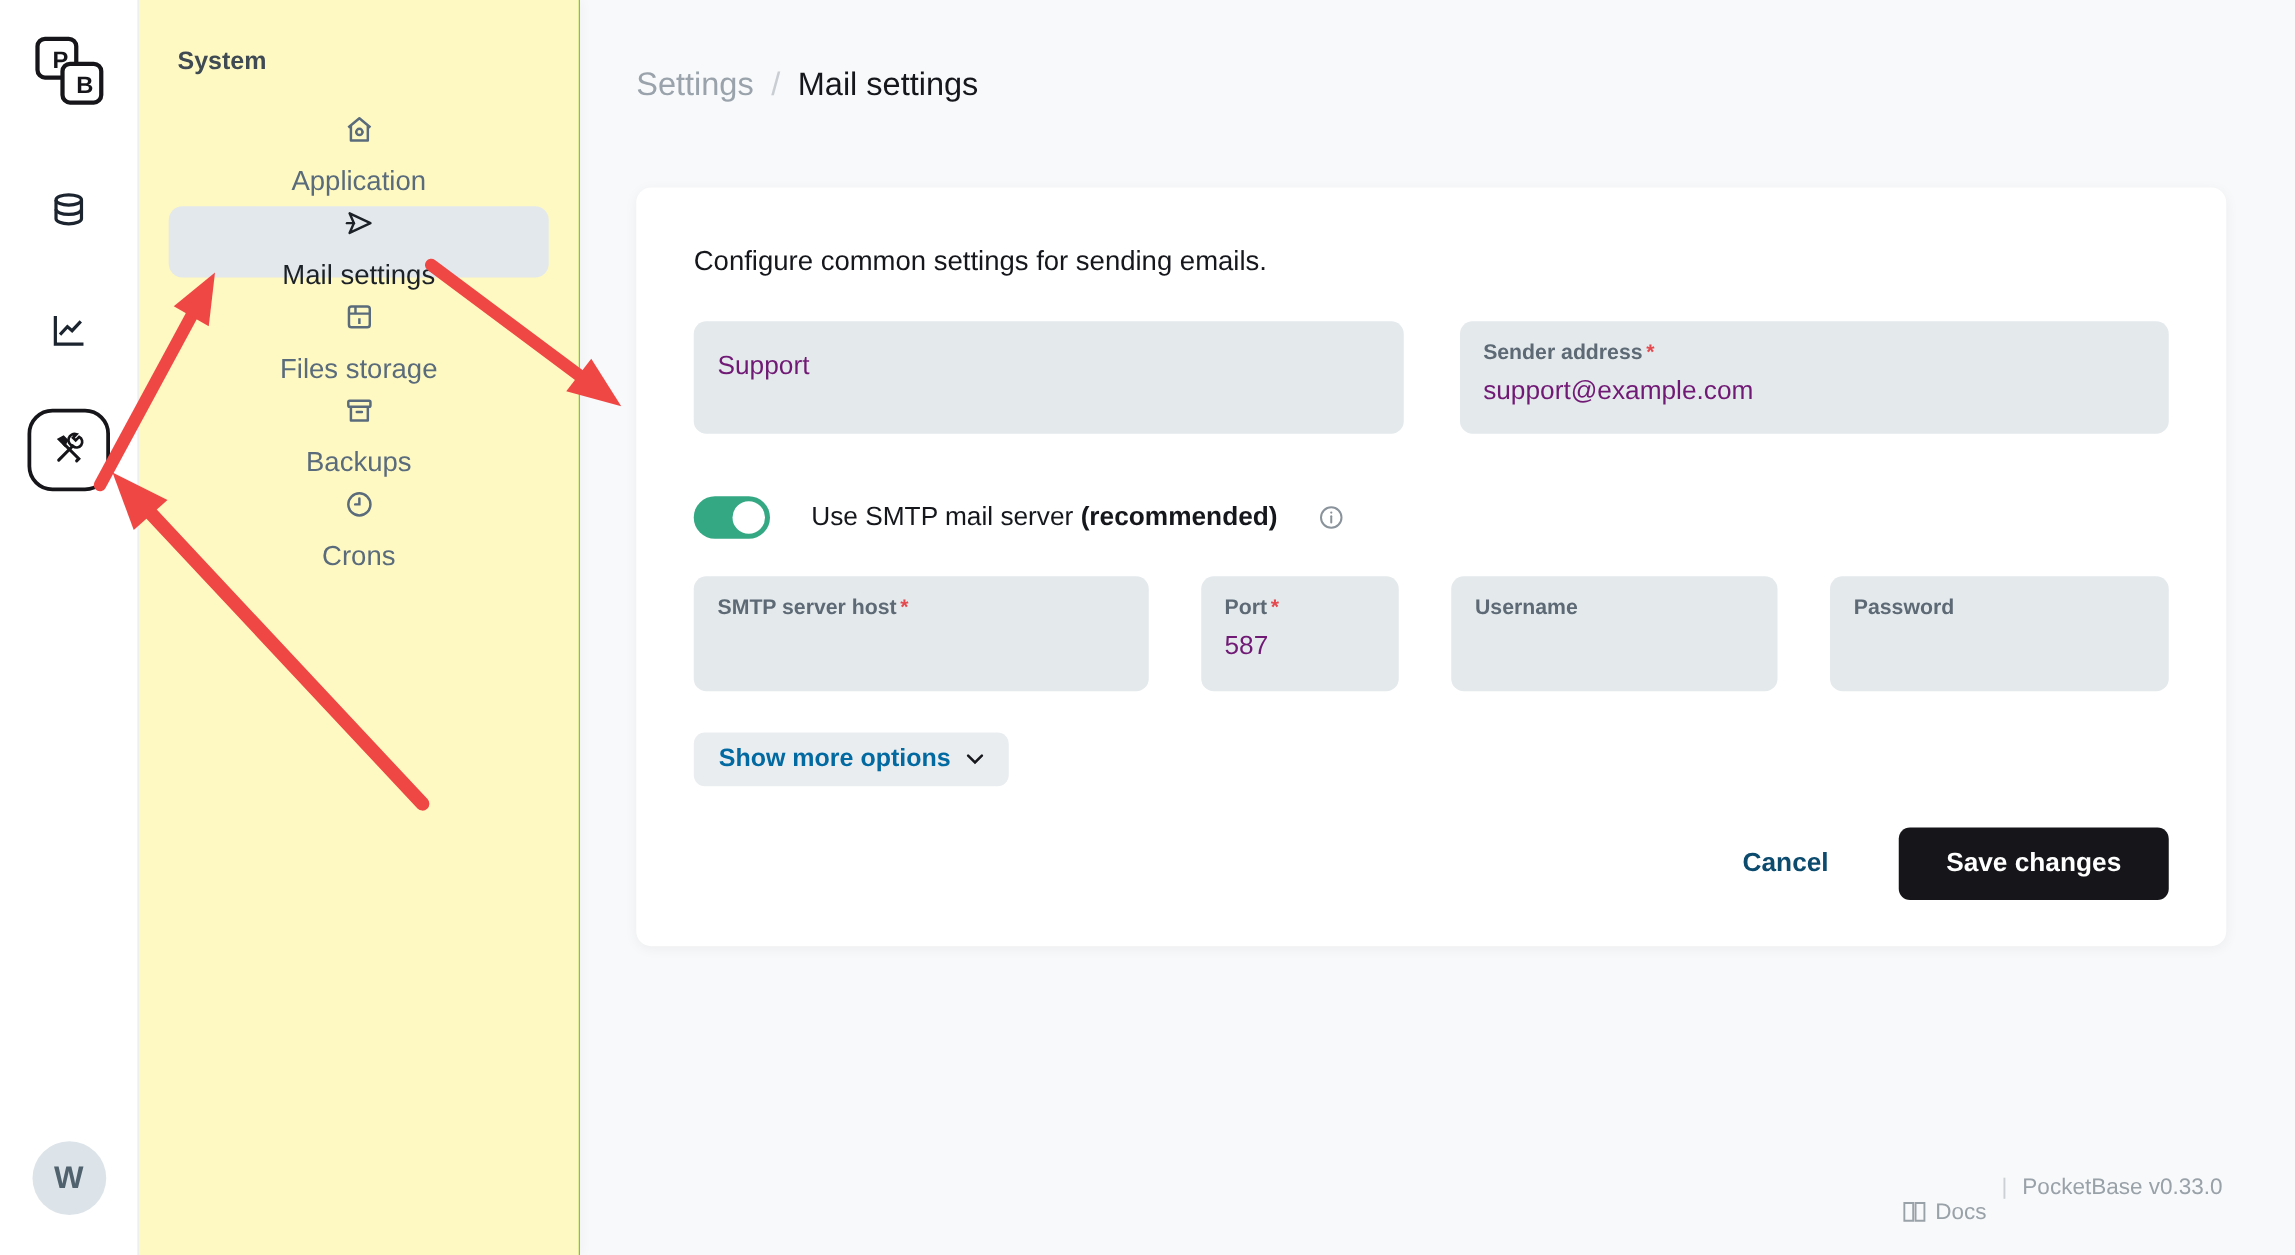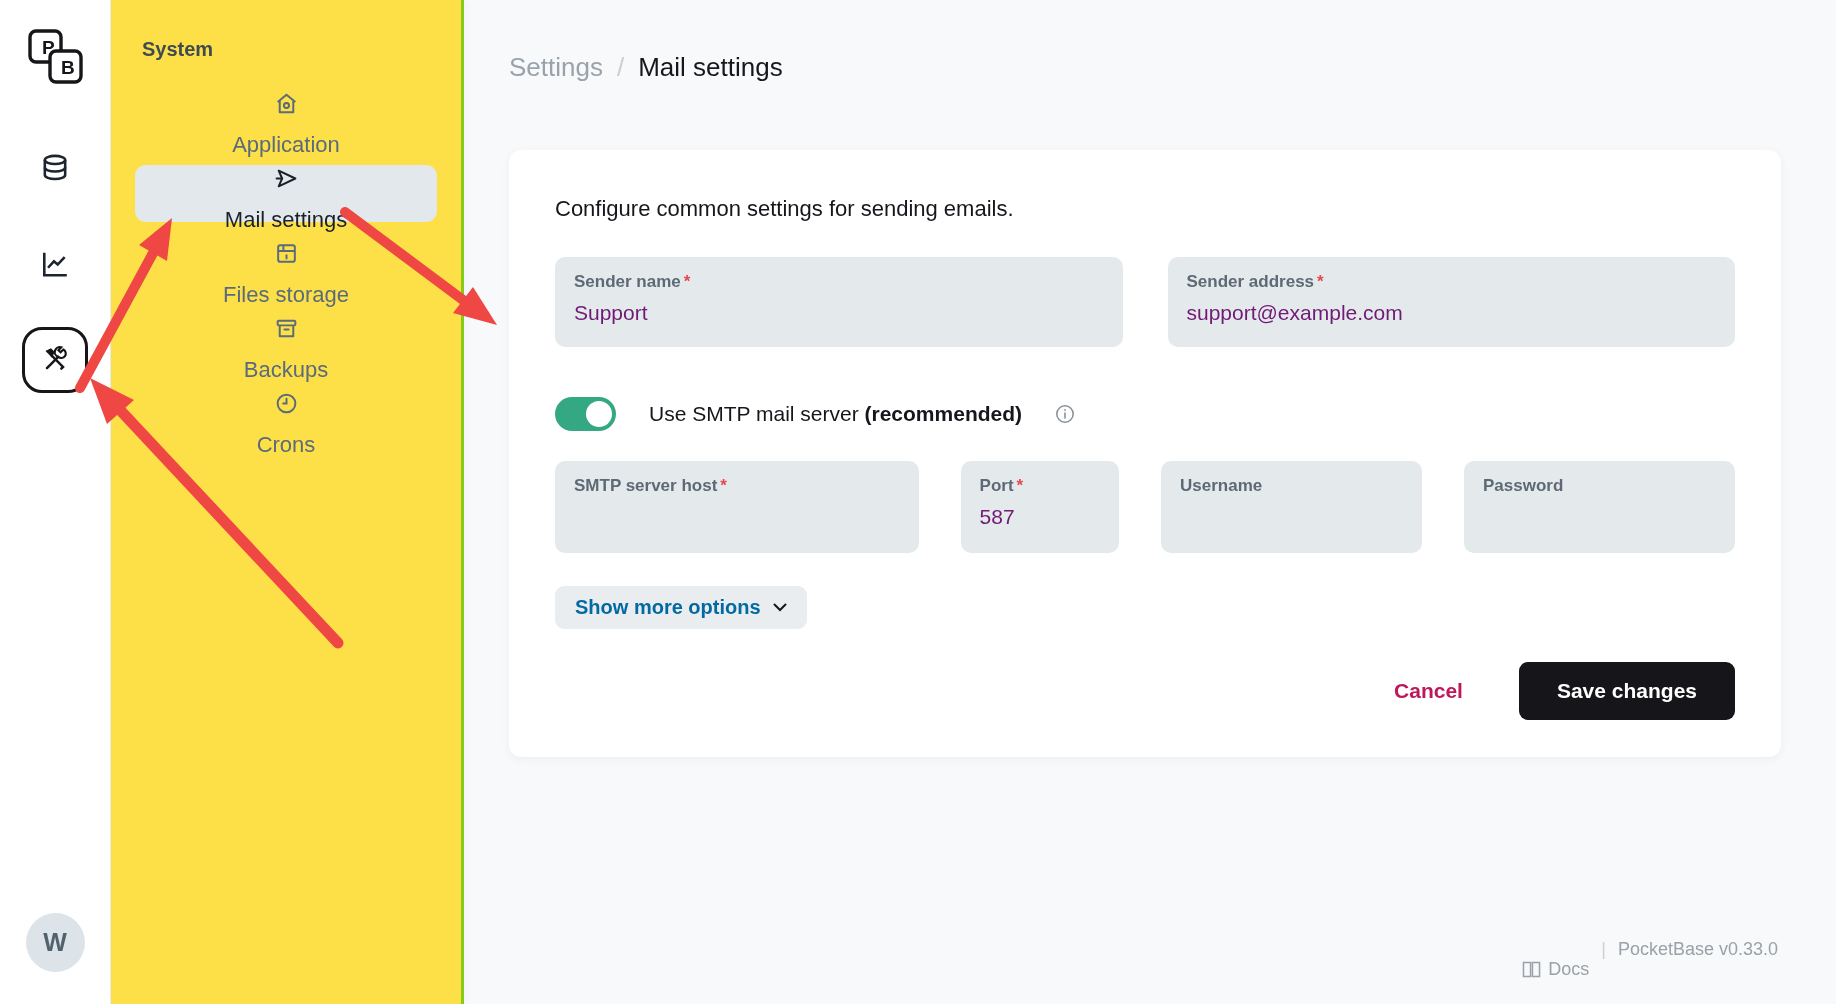--- a/index.html
+++ b/index.html
@@ -28,21 +28,21 @@
   .rail-spacer { flex:1; }
   .avatar {
     margin-bottom:32px; width:59px; height:59px; border-radius:50%;
     background:#dde4e9; color:#51626f; font-size:25px; font-weight:600;
     display:flex; align-items:center; justify-content:center; cursor:pointer;
   }
 
   
   .sidebar {
     position:absolute; left:111px; top:0; bottom:0; width:353px;
-    background:#fde047; border-right:3px solid #84cc16;
+    background:#fef9c3; border-right:1px solid #84cc16;
     box-shadow:2px 0 8px rgba(0,0,0,.03); z-index:4; padding:38px 24px 0 24px;
   }
   .sidebar-title { font-size:20px; font-weight:700; color:#3f4a53; margin-left:7px; }
   .menu { margin-top:29px; display:flex; flex-direction:column; gap:18px; }
   .menu-item {
     height:57px; border-radius:11px; display:flex; align-items:center;
     padding:0 18px; gap:16px; color:#5a6b7b; font-size:22px; cursor:pointer;flex-direction:column;
   }
   .menu-item .mi-icon { width:26px; height:26px; flex:0 0 26px; display:flex; align-items:center; justify-content:center; }
   .menu-item.selected { background:#e3e8ec; color:#1b2127; }
@@ -88,21 +88,21 @@
   .info-icon { width:20px; height:20px; display:flex; cursor:pointer; }
 
   .show-more {
     margin-top:33px; align-self:flex-start; height:43px; border:none;
     background:#e9edf0; border-radius:9px; padding:0 20px; display:flex;
     align-items:center; gap:12px; font-family:inherit; font-size:20px;
     font-weight:700; color:#0369a1; cursor:pointer;
   }
 
   .actions { margin-top:auto; display:flex; justify-content:flex-end; align-items:center; gap:56px; }
-  .btn-cancel { background:none; border:none; font-family:inherit; font-size:21px; font-weight:600; color:#be185d; cursor:pointer; }
+  .btn-cancel { background:none; border:none; font-family:inherit; font-size:21px; font-weight:600; color:#0c4a6e; cursor:pointer; }
   .btn-save {
     height:58px; padding:0 38px; border:none; border-radius:9px;
     background:var(--primary_dark,#16161a); color:#fff; font-family:inherit;
     font-size:21px; font-weight:700; cursor:pointer;text-align:center;
   }
 
   .footer {
     position:absolute; right:58px; bottom:24px; display:flex; align-items:center;
     gap:12px; color:#99a1a9; font-size:18px;
   }
@@ -217,23 +217,20 @@
       <span class="bc-parent">Settings</span>
       <span class="bc-sep">/</span>
       <span class="bc-current">Mail settings</span>
     </div>
 
     <section class="card">
       <p class="intro">Configure common settings for sending emails.</p>
 
       <div class="row1">
         <div class="field">
-          <div class="f-label">
-            <span>Sender name</span><span class="f-mark">*</span>
-          </div>
           <div class="f-value">Support</div>
         </div>
         <div class="field">
           <div class="f-label">
             <span>Sender address</span><span class="f-mark">*</span>
           </div>
           <div class="f-value">support@example.com</div>
         </div>
       </div>
 

